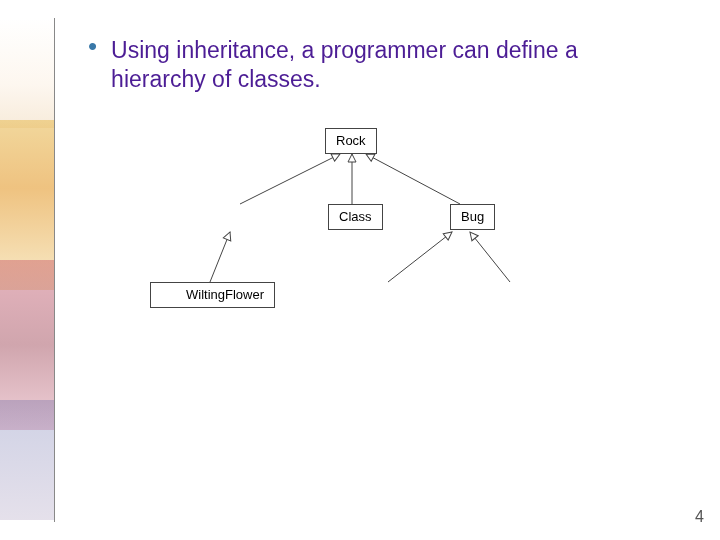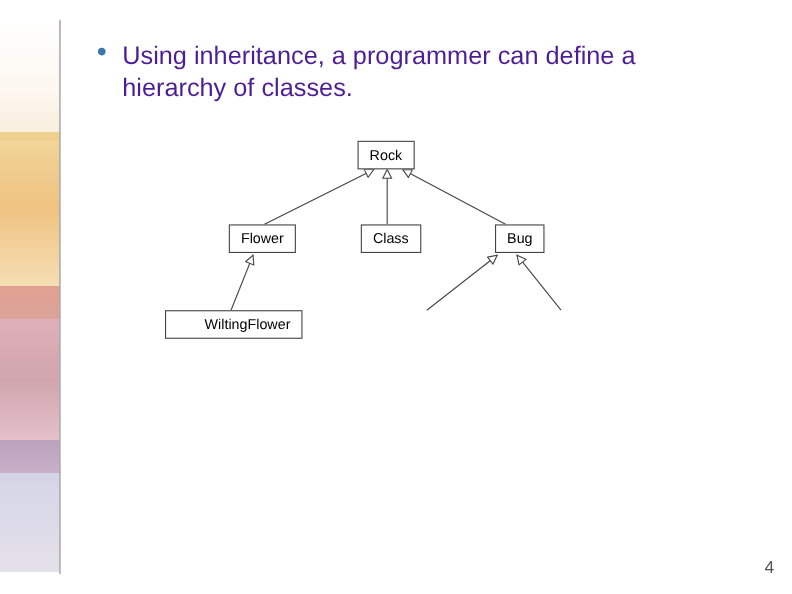--- a/index.html
+++ b/index.html
@@ -122,20 +122,19 @@
       <line x1="320" y1="80" x2="226" y2="30" stroke="#444" stroke-width="1" marker-end="url(#tri)"></line>
 
       <line x1="70" y1="158" x2="90" y2="108" stroke="#444" stroke-width="1" marker-end="url(#tri)"></line>
 
       <line x1="248" y1="158" x2="312" y2="108" stroke="#444" stroke-width="1" marker-end="url(#tri)"></line>
 
       <line x1="370" y1="158" x2="330" y2="108" stroke="#444" stroke-width="1" marker-end="url(#tri)"></line>
     </svg>
 
     <div class="box" style="left:185px; top:4px;">Rock</div>
-    <div class="box" style="left:68px;  top:80px;">Flower</div>
     <div class="box" style="left:188px; top:80px;">Class</div>
     <div class="box" style="left:310px; top:80px;">Bug</div>
     <div class="box" style="left:10px;  top:158px;padding-left:35px;">WiltingFlower</div>
   </div>
 </div>
 
 <div class="page-num">4</div>
 
 </body></html>

